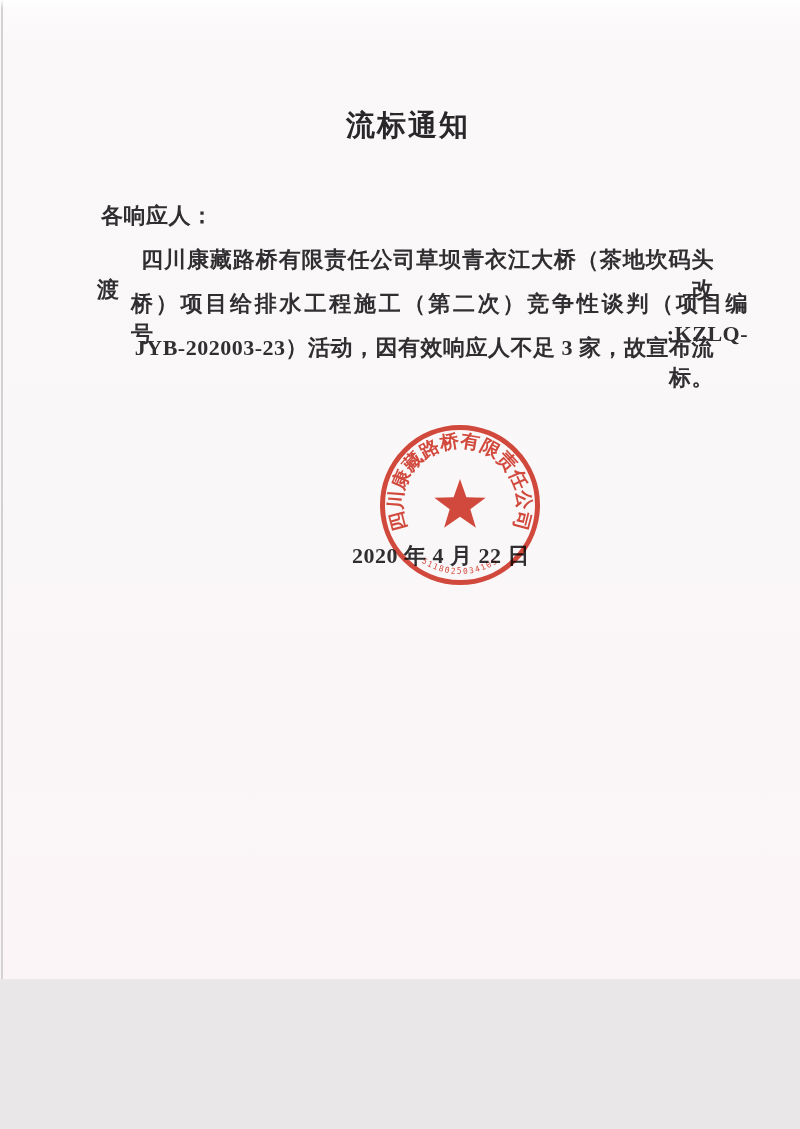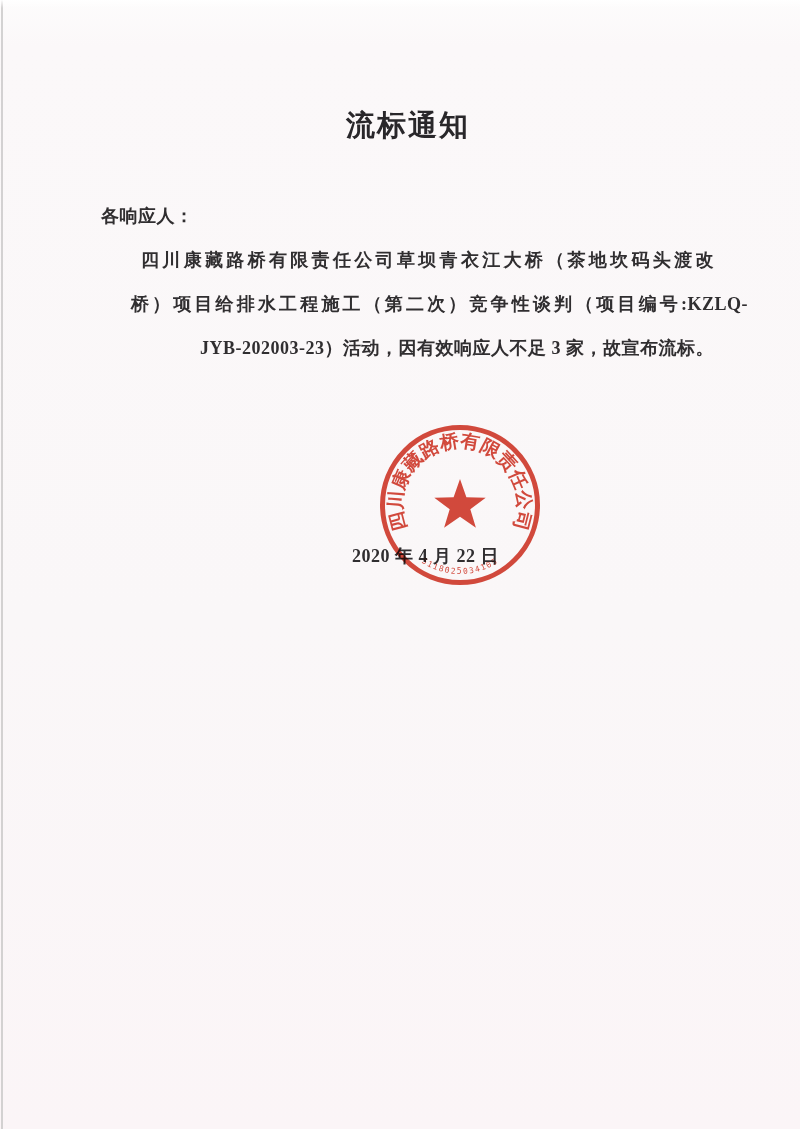--- a/index.html
+++ b/index.html
@@ -3,21 +3,21 @@
 <meta charset="utf-8">
 <style>
   html,body{margin:0;padding:0;}
   body{
     width:800px;height:1129px;
     font-family:"Liberation Serif","DejaVu Serif",serif;
     background:#e9e7e7;
   }
   .paper{
     position:relative;
-    width:800px;height:1129px;
+    width:800px;height:979px;
     overflow:hidden;
     color:#2e2c2e;
     background:
       linear-gradient(180deg,#fdfcfc 0%,#fbf8f9 4%,#faf7f8 55%,#fbf5f7 100%);
   }
   
   .paper::before{
     content:"";position:absolute;left:1px;top:0;width:2px;height:100%;
     background:#c6c4c4;opacity:.75;
   }
@@ -26,21 +26,21 @@
     background:linear-gradient(180deg,rgba(255,255,255,.95),rgba(255,255,255,0));
   }
   .title{
     position:absolute;top:106px;left:0;width:800px;
     text-align:center;
     transform:translateX(8px);
     font-size:29px;font-weight:bold;letter-spacing:2px;
     color:#29272a;
   }
   .bodytext{
-    font-size:18px;font-weight:600;line-height:30px;
+    font-size:22px;font-weight:600;line-height:30px;
     letter-spacing:.5px;
     color:#302e30;
   }
   .salutation{position:absolute;left:101px;top:201px;}
   .pline{position:absolute;left:97px;width:617px;}
   .pline.justify{text-align:justify;text-align-last:justify;}
   .pline.l1{top:245px;text-indent:44px;}
   .pline.l2{top:289px;margin-left:34px;}
   .pline.l3{top:333px;text-align:right;}
   .signature{position:absolute;left:264px;top:455px;white-space:nowrap;}

